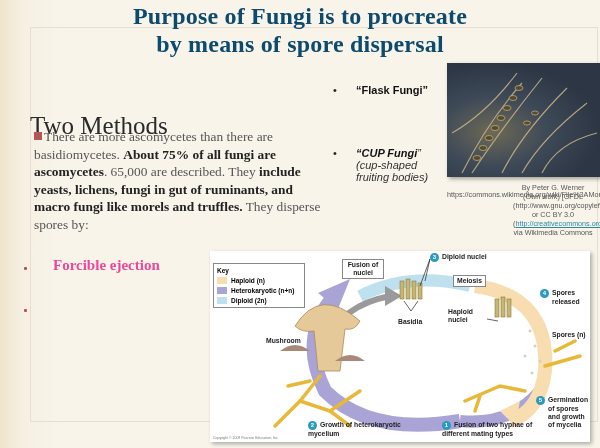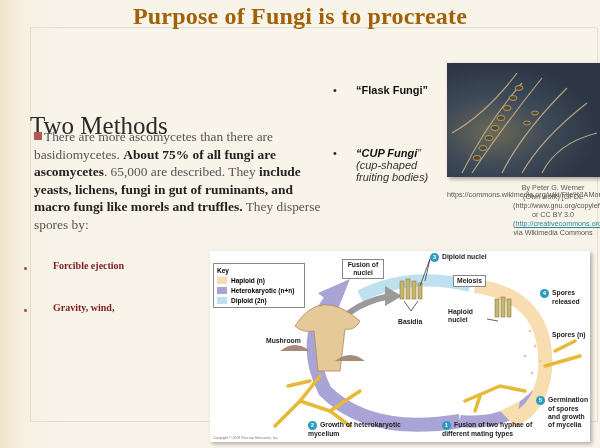--- a/index.html
+++ b/index.html
@@ -1,27 +1,27 @@
 <!DOCTYPE html>
 <html><head>
 <meta charset="utf-8">
 <style>
   html,body{margin:0;padding:0;}
   body{width:600px;height:448px;overflow:hidden;position:relative;
     background:linear-gradient(90deg,#efe4cc 0px,#f6f0e2 22px,#f8f4ea 60px,#f8f4ea 100%);
     font-family:"DejaVu Serif",serif;}
   .frame{position:absolute;left:30px;top:27px;width:568px;height:395px;border:1px solid #e6dfcf;box-sizing:border-box;}
-  .title{position:absolute;left:0;width:600px;top:2px;text-align:center;color:#a16207;
+  .title{position:absolute;left:0;width:600px;top:2px;text-align:center;color:#0c4a6e;
     font-family:"Liberation Serif",serif;font-size:24px;line-height:28px;font-weight:bold;letter-spacing:0.2px;}
   .heading{position:absolute;left:30px;top:88px;font-family:"Liberation Serif",serif;font-size:25px;color:#2a2a2a;margin-top:24px;}
   .para{position:absolute;left:34px;top:128px;width:290px;font-family:"Liberation Serif",serif;font-size:13.4px;line-height:17.5px;color:#555;}
   .para b{color:#222;}
   .sq{display:inline-block;width:8px;height:8px;background:#b05858;margin-right:2px;vertical-align:1px;}
   .bl{position:absolute;font-family:"Liberation Serif",serif;font-size:14px;line-height:16.5px;color:#555;}
-  .bl b{color:#7f1d1d;font-size:10px;}
+  .bl b{color:#ec4899;font-size:15px;}
   .dot{position:absolute;width:3px;height:3px;background:#b05858;border-radius:1px;}
   .rbul{position:absolute;font-family:"Liberation Sans",sans-serif;font-size:11px;line-height:12px;color:#333;}
   .rbul b{color:#111;}
   .rdot{position:absolute;font-family:"Liberation Sans",sans-serif;font-size:11px;color:#222;}
   .photo{position:absolute;left:447px;top:63px;width:153px;height:114px;
     background:radial-gradient(ellipse at 30% 60%,#6d6a55 0%,#3f4a58 35%,#2c3644 70%),#2c3644;
     box-shadow:2px 2px 4px rgba(0,0,0,0.35);overflow:hidden;}
   .credit{position:absolute;font-family:"Liberation Sans",sans-serif;font-size:7.2px;line-height:9px;color:#555;text-align:center;}
   .credit a{color:#2a8aa0;text-decoration:underline;}
   .diagram{position:absolute;left:210px;top:251px;width:380px;height:191px;background:#fff;box-shadow:2px 2px 4px rgba(0,0,0,0.3);overflow:hidden;}
@@ -33,35 +33,36 @@
   .num{display:inline-block;width:9px;height:9px;border-radius:50%;background:#2a9ac0;color:#fff;font-size:6px;line-height:9px;text-align:center;margin-right:3px;vertical-align:middle;}
   .copy{position:absolute;left:3px;bottom:2px;font-family:"Liberation Sans",sans-serif;font-size:3.5px;color:#777;}
 </style>
 </head>
 <body>
 
 <div class="frame"></div>
 
 <div class="title">
   <div>Purpose of Fungi is to procreate</div>
+  <div>by means of spore dispersal</div>
 </div>
 
 <div class="heading">Two Methods</div>
 
 <div class="para">
   <span class="sq"></span><span>There are more ascomycetes than there are basidiomycetes. </span><b>About 75% of all fungi are ascomycetes</b><span>. 65,000 are described. They </span><b>include yeasts, lichens, fungi in gut of ruminants, and macro fungi like morels and truffles.</b><span> They disperse spores by:</span>
 </div>
 
 <div class="dot" style="left:24px;top:267px;"></div>
 <div class="bl" style="left:53px;top:257px;width:150px;">
   <b>Forcible ejection</b><br>
 </div>
 <div class="dot" style="left:24px;top:309px;"></div>
 <div class="bl" style="left:53px;top:299px;width:135px;">
-  <b>Gravity, wind,</b><br>
+  <br>
 </div>
 
 <div class="rdot" style="left:333px;top:84px;">•</div>
 <div class="rbul" style="left:356px;top:84px;width:90px;">
   <b>“Flask Fungi”</b><br>
 </div>
 <div class="rdot" style="left:333px;top:147px;">•</div>
 <div class="rbul" style="left:356px;top:147px;width:90px;font-style:italic;">
   <b>“CUP Fungi</b><span>” (cup-shaped fruiting bodies)</span>
 </div>

